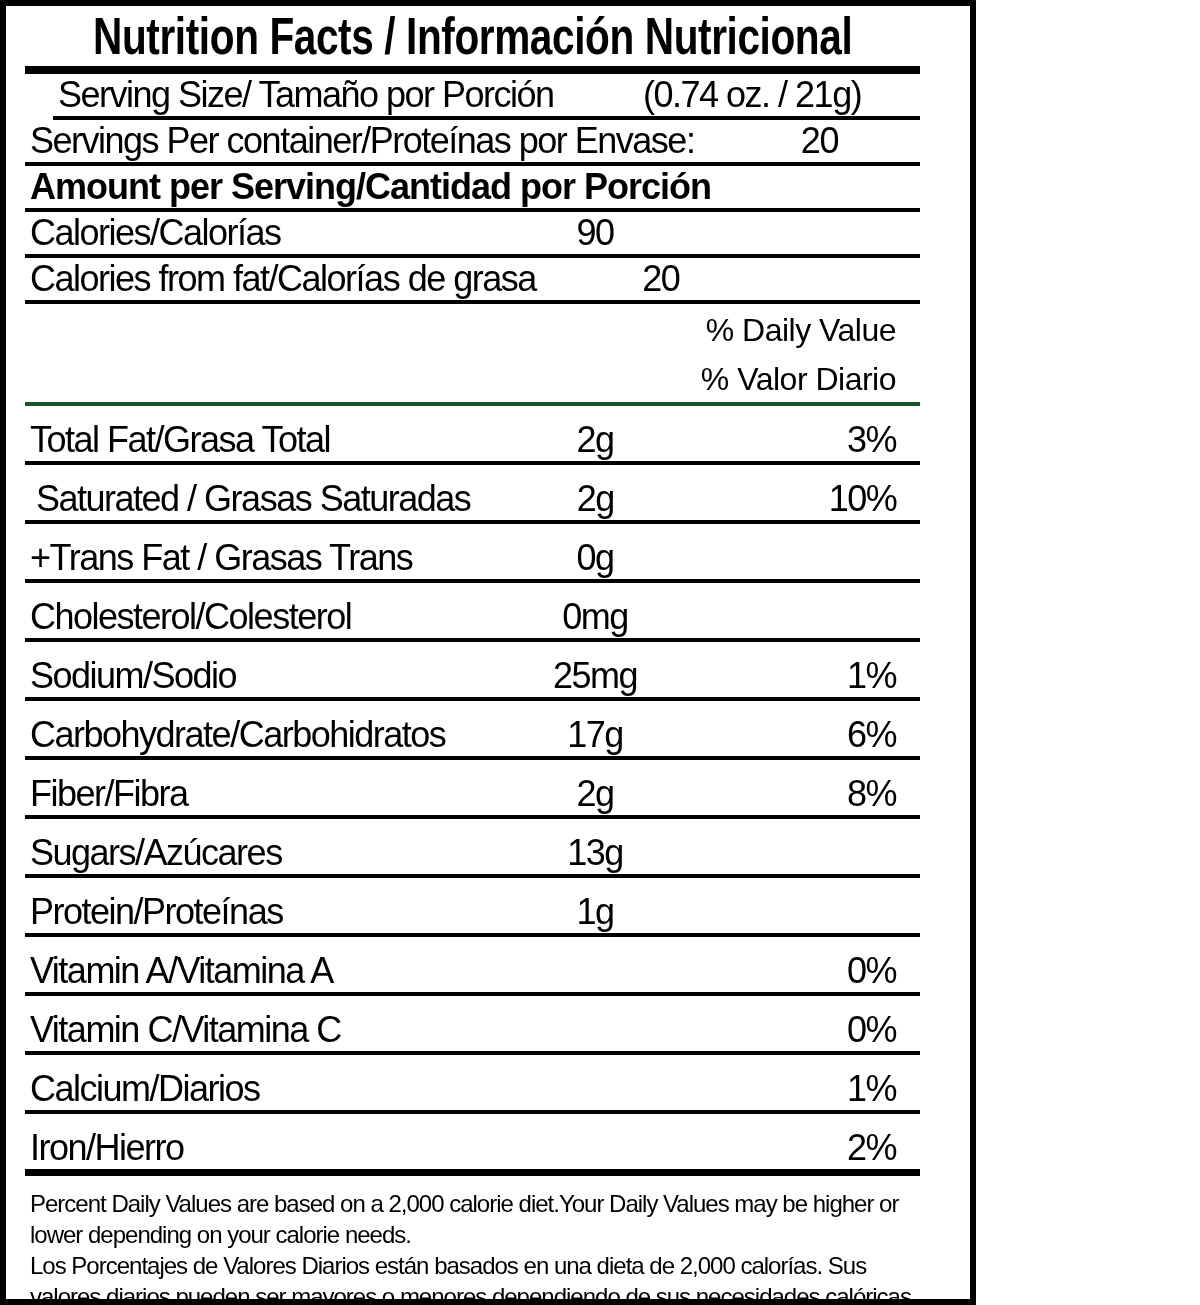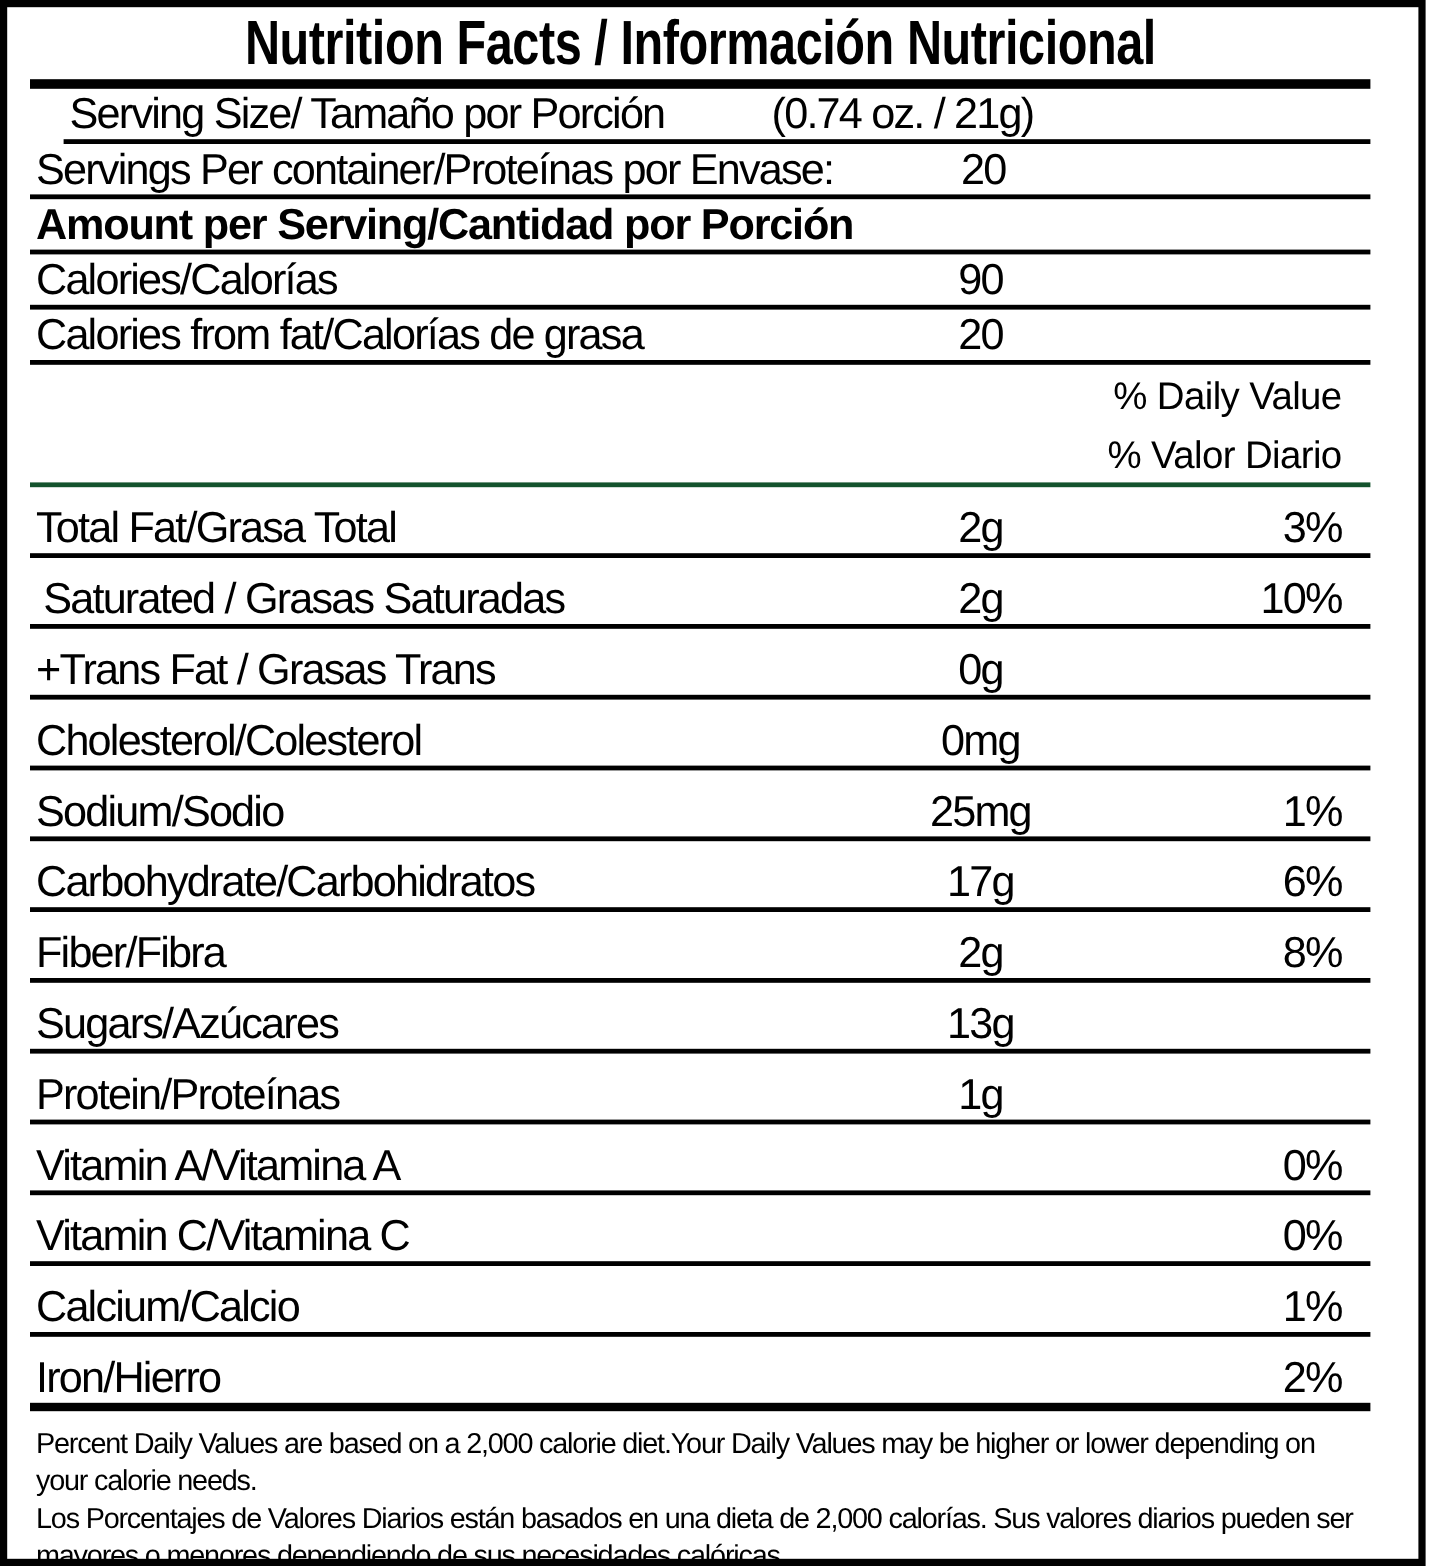--- a/index.html
+++ b/index.html
@@ -3,25 +3,25 @@
 <meta charset="utf-8">
 <style>
   * { box-sizing: border-box; margin: 0; padding: 0; }
   html, body { background: #ffffff; }
   body {
     font-family: "Liberation Sans", sans-serif;
     color: #000000;
     width: 1200px;
   }
   .label {
-    width: 1188px;
+    width: 976px;
     height: 1305px;
     background: #ffffff;
     border: 6px solid #000000;
-    padding: 0 40px 0 19px;
+    padding: 0 50px 0 19px;
     display: flex;
     flex-direction: column;
   }
   .title-area {
     height: 79px;
     display: flex;
     align-items: center;
     justify-content: center;
   }
   .title-area .title-text {
@@ -186,21 +186,21 @@
     <span class="pct">0%</span>
   </div>
 
   <div class="nrow">
     <span class="lbl">Vitamin C/Vitamina C</span>
     <span class="amt"></span>
     <span class="pct">0%</span>
   </div>
 
   <div class="nrow">
-    <span class="lbl">Calcium/Calcio</span>
+    <span class="lbl">Calcium/Diarios</span>
     <span class="amt"></span>
     <span class="pct">1%</span>
   </div>
 
   <div class="nrow last">
     <span class="lbl">Iron/Hierro</span>
     <span class="amt"></span>
     <span class="pct">2%</span>
   </div>
 

